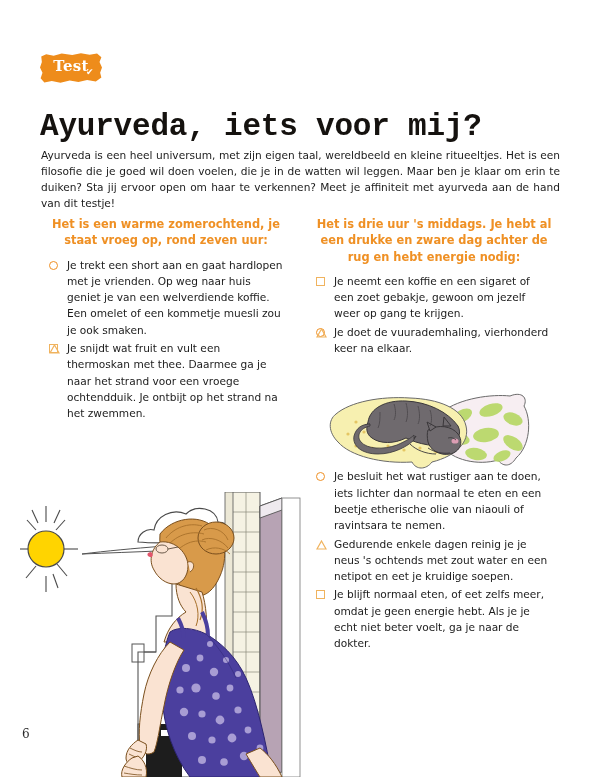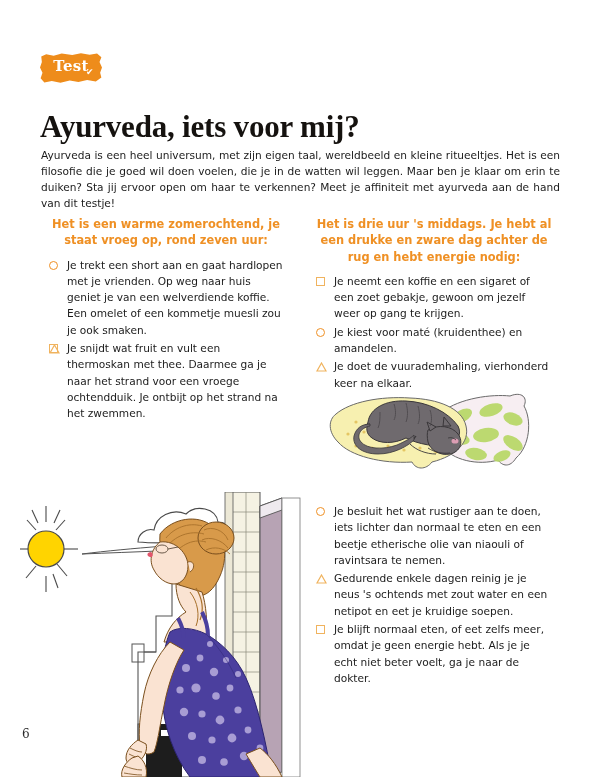--- a/index.html
+++ b/index.html
@@ -61,21 +61,21 @@
     font-size: 9px;
     line-height: 9px;
   }
 
   
   .page-title {
     position: absolute;
     left: 40px;
     top: 88px;
     width: 520px;
-    font-family: Liberation Serif, serif;
+    font-family: Liberation Mono, monospace;
     font-size: 31px;
     line-height: 36px;
     color: #15120f;
     letter-spacing: -0.2px;
   }
 
   
   .intro {
     position: absolute;
     left: 41px;
@@ -220,21 +220,20 @@
 
     <div>
       <p class="sect-head">Het is drie uur 's middags. Je hebt al een drukke en zware dag achter de rug en hebt energie nodig:</p>
       <ul class="qlist">
         <li>
           <span class="mark square"></span>
           <span>Je neemt een koffie en een sigaret of een zoet gebakje, gewoon om jezelf weer op gang te krijgen.</span>
         </li>
         <li>
           <span class="mark circle"></span>
-          <span>Je kiest voor maté (kruidenthee) en amandelen.</span>
         </li>
         <li>
           <span class="mark triangle">
             <svg width="11" height="10" viewBox="0 0 11 10">
                 <polygon points="5.5,1 10,9 1,9" fill="none" stroke="#f0b35e" stroke-width="1.2"></polygon>
               </svg>
           </span>
           <span>Je doet de vuurademhaling, vierhonderd keer na elkaar.</span>
         </li>
       </ul>

